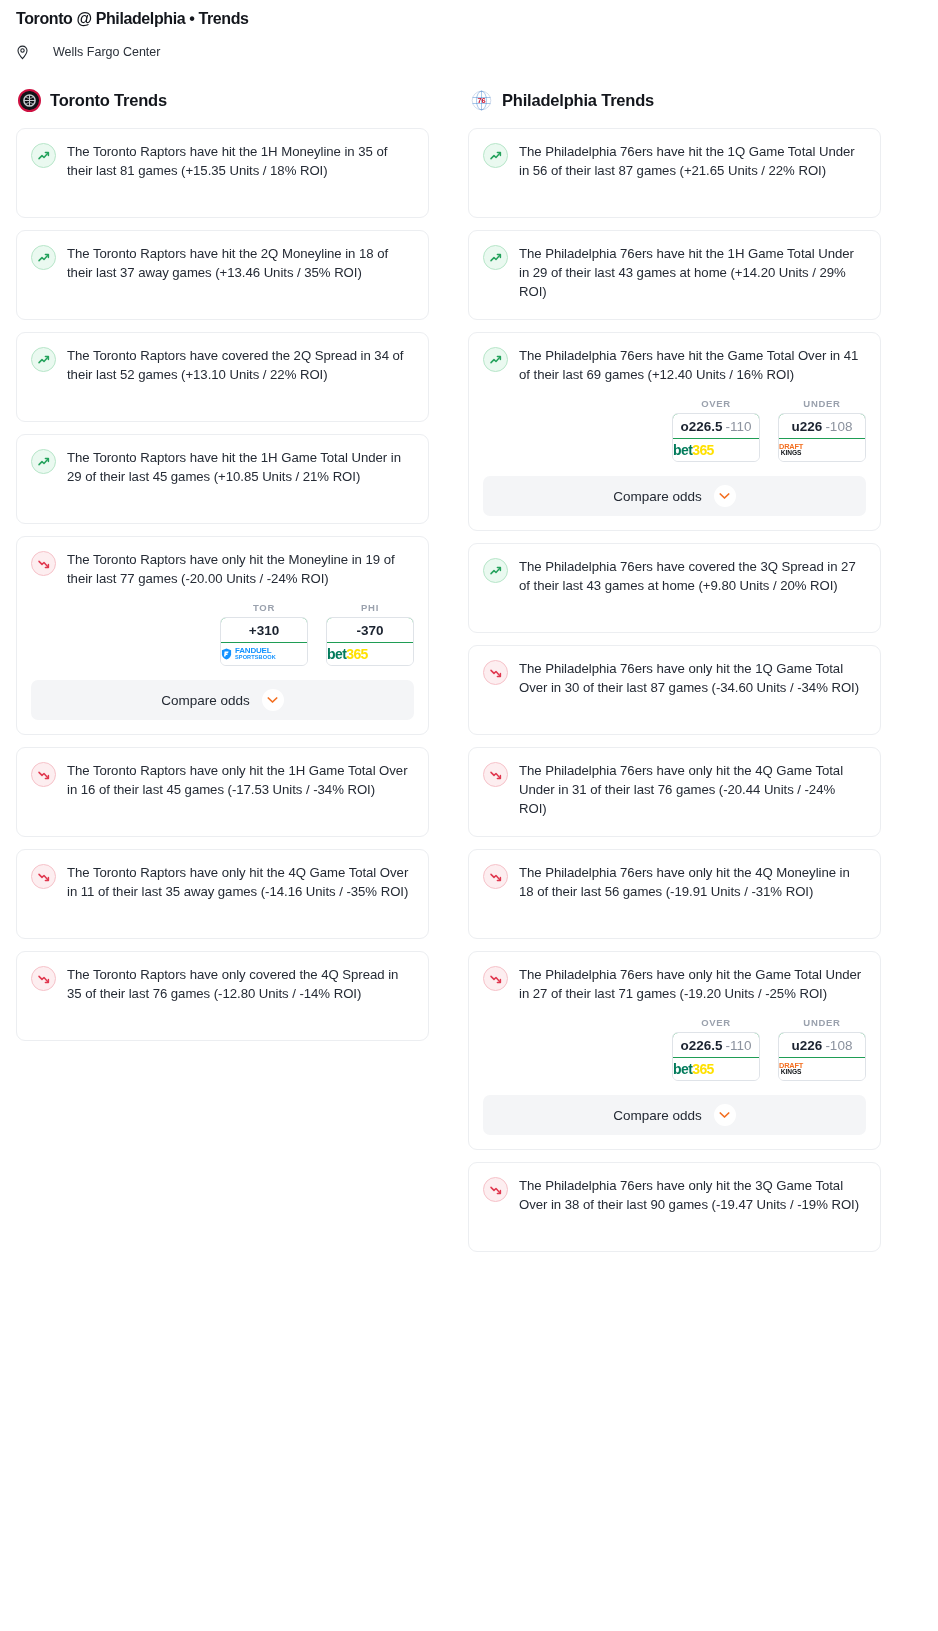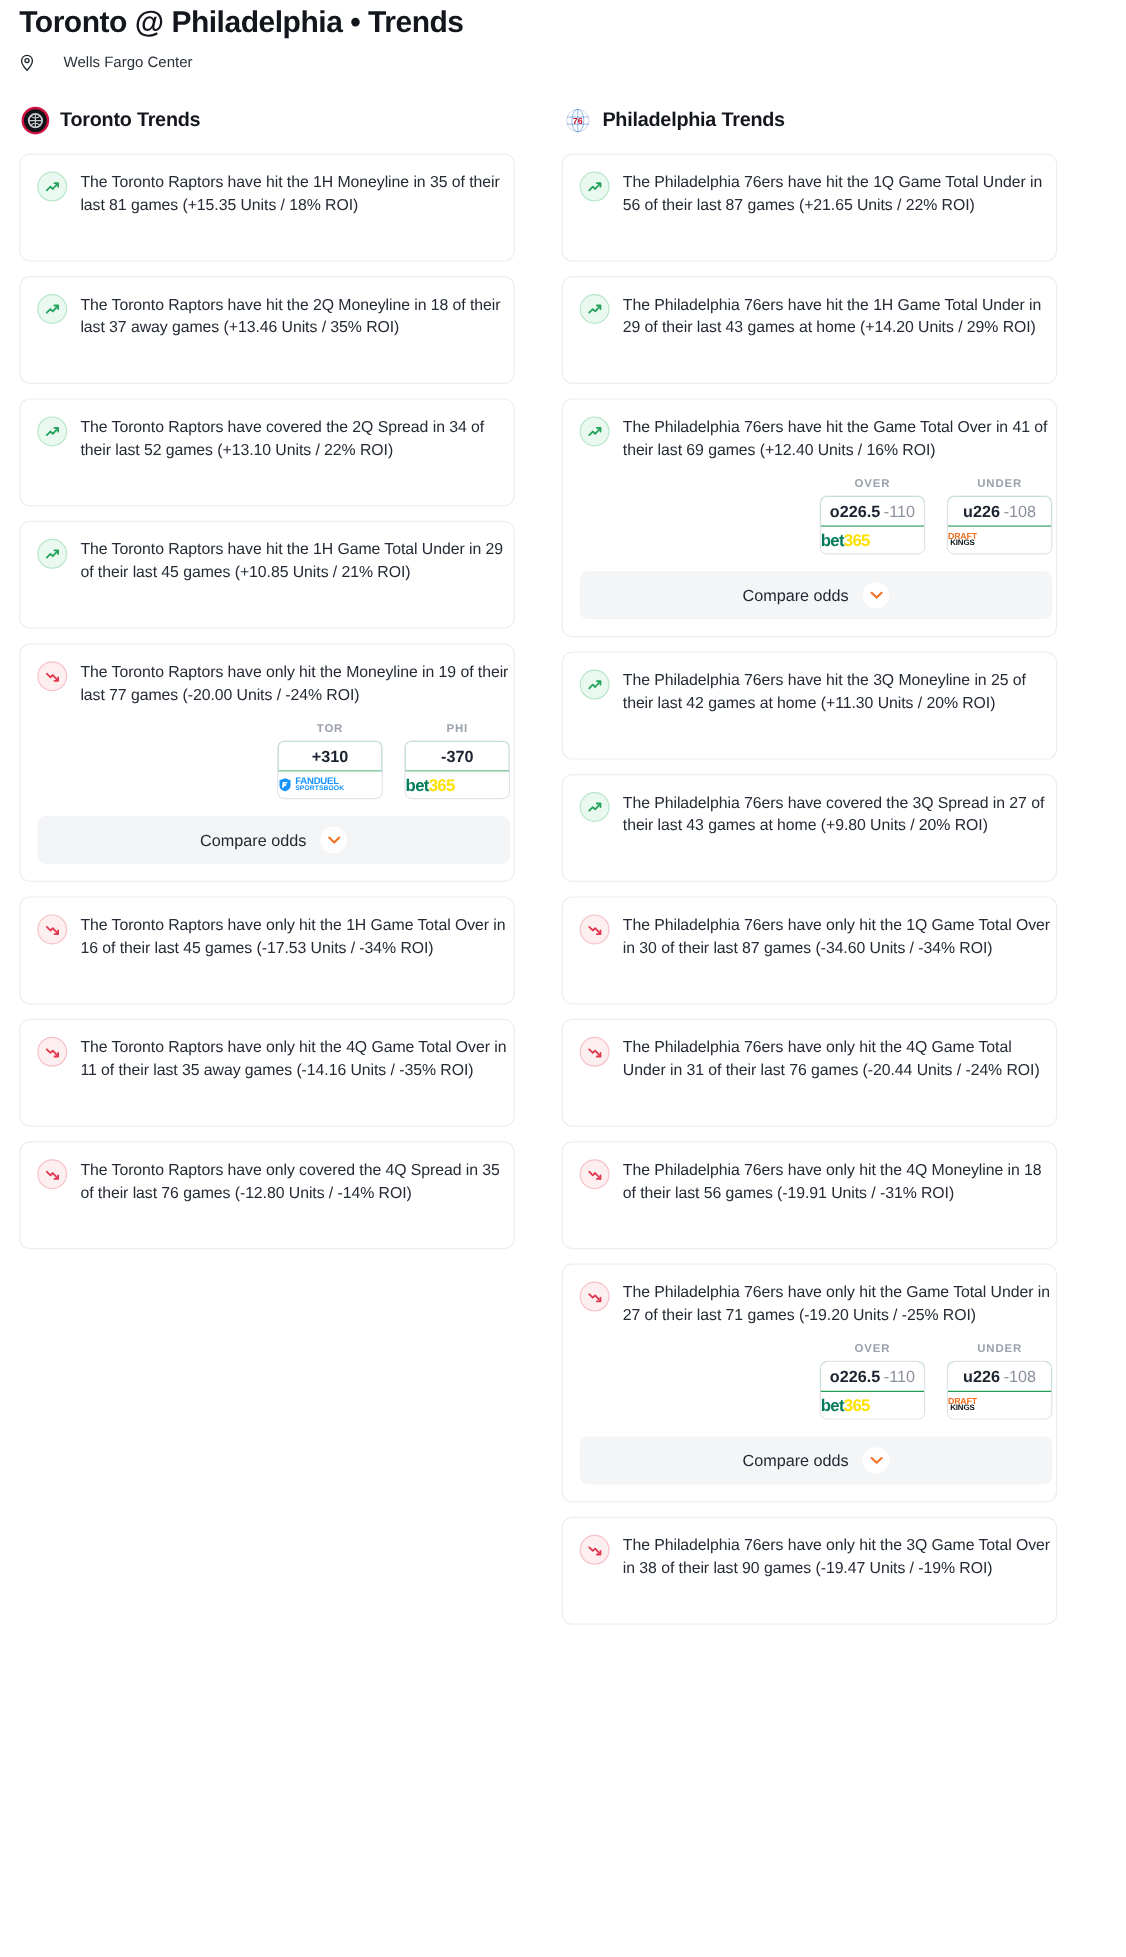--- a/index.html
+++ b/index.html
@@ -10,21 +10,21 @@
     color: #1b2330;
     -webkit-font-smoothing: antialiased;
   }
   body { padding: 0 0 12px 0; }
 
   .page { width: 938px; position: relative; }
 
   
   .page-header { padding: 6px 16px 0 16px; }
   .page-title {
-    font-size: 25px;
+    font-size: 16px;
     font-weight: 700;
     letter-spacing: -0.4px;
     color: #13161c;
     line-height: 26px;
   }
   .venue-row {
     display: flex;
     align-items: center;
     gap: 24px;
     margin-top: 12px;
@@ -76,21 +76,21 @@
     display: flex; align-items: center; justify-content: center;
     overflow: hidden;
   }
 
   
   .card {
     border: 1px solid #eceef1;
     border-radius: 9px;
     background: #ffffff;
     margin-bottom: 12px;
-    padding: 13px 3px 14px 14px;
+    padding: 13px 14px 14px 14px;
     min-height: 90px;
   }
   .card-body { display: flex; gap: 11px; align-items: flex-start; }
 
   .trend-icon {
     width: 25px; height: 25px; flex: 0 0 25px;
     border-radius: 50%;
     display: flex; align-items: center; justify-content: center;
     margin-top: 1px;
   }
@@ -433,31 +433,20 @@
             </div>
           </div>
           <div class="card">
             <div class="card-body">
               <span class="trend-icon trend-up">
                 <svg width="14" height="14" viewBox="0 0 14 14">
                   <path d="M2 9.6l3-3 2 1.9 4-4.4" fill="none" stroke="#24a25c" stroke-width="1.5" stroke-linecap="round" stroke-linejoin="round"></path>
                   <path d="M8.4 3.6h3v3" fill="none" stroke="#24a25c" stroke-width="1.5" stroke-linecap="round" stroke-linejoin="round"></path>
                 </svg>
               </span>
-              <span class="trend-text">The Philadelphia 76ers have hit the 3Q Moneyline in 25 of their last 42 games at home (+11.30 Units / 20% ROI)</span>
-            </div>
-          </div>
-          <div class="card">
-            <div class="card-body">
-              <span class="trend-icon trend-up">
-                <svg width="14" height="14" viewBox="0 0 14 14">
-                  <path d="M2 9.6l3-3 2 1.9 4-4.4" fill="none" stroke="#24a25c" stroke-width="1.5" stroke-linecap="round" stroke-linejoin="round"></path>
-                  <path d="M8.4 3.6h3v3" fill="none" stroke="#24a25c" stroke-width="1.5" stroke-linecap="round" stroke-linejoin="round"></path>
-                </svg>
-              </span>
               <span class="trend-text">The Philadelphia 76ers have covered the 3Q Spread in 27 of their last 43 games at home (+9.80 Units / 20% ROI)</span>
             </div>
           </div>
           <div class="card">
             <div class="card-body">
               <span class="trend-icon trend-down">
                 <svg width="14" height="14" viewBox="0 0 14 14">
                   <path d="M2 4.4l3 3 2-1.9 4 4.4" fill="none" stroke="#e0384f" stroke-width="1.5" stroke-linecap="round" stroke-linejoin="round"></path>
                   <path d="M8.4 10.4h3v-3" fill="none" stroke="#e0384f" stroke-width="1.5" stroke-linecap="round" stroke-linejoin="round"></path>
                 </svg>

